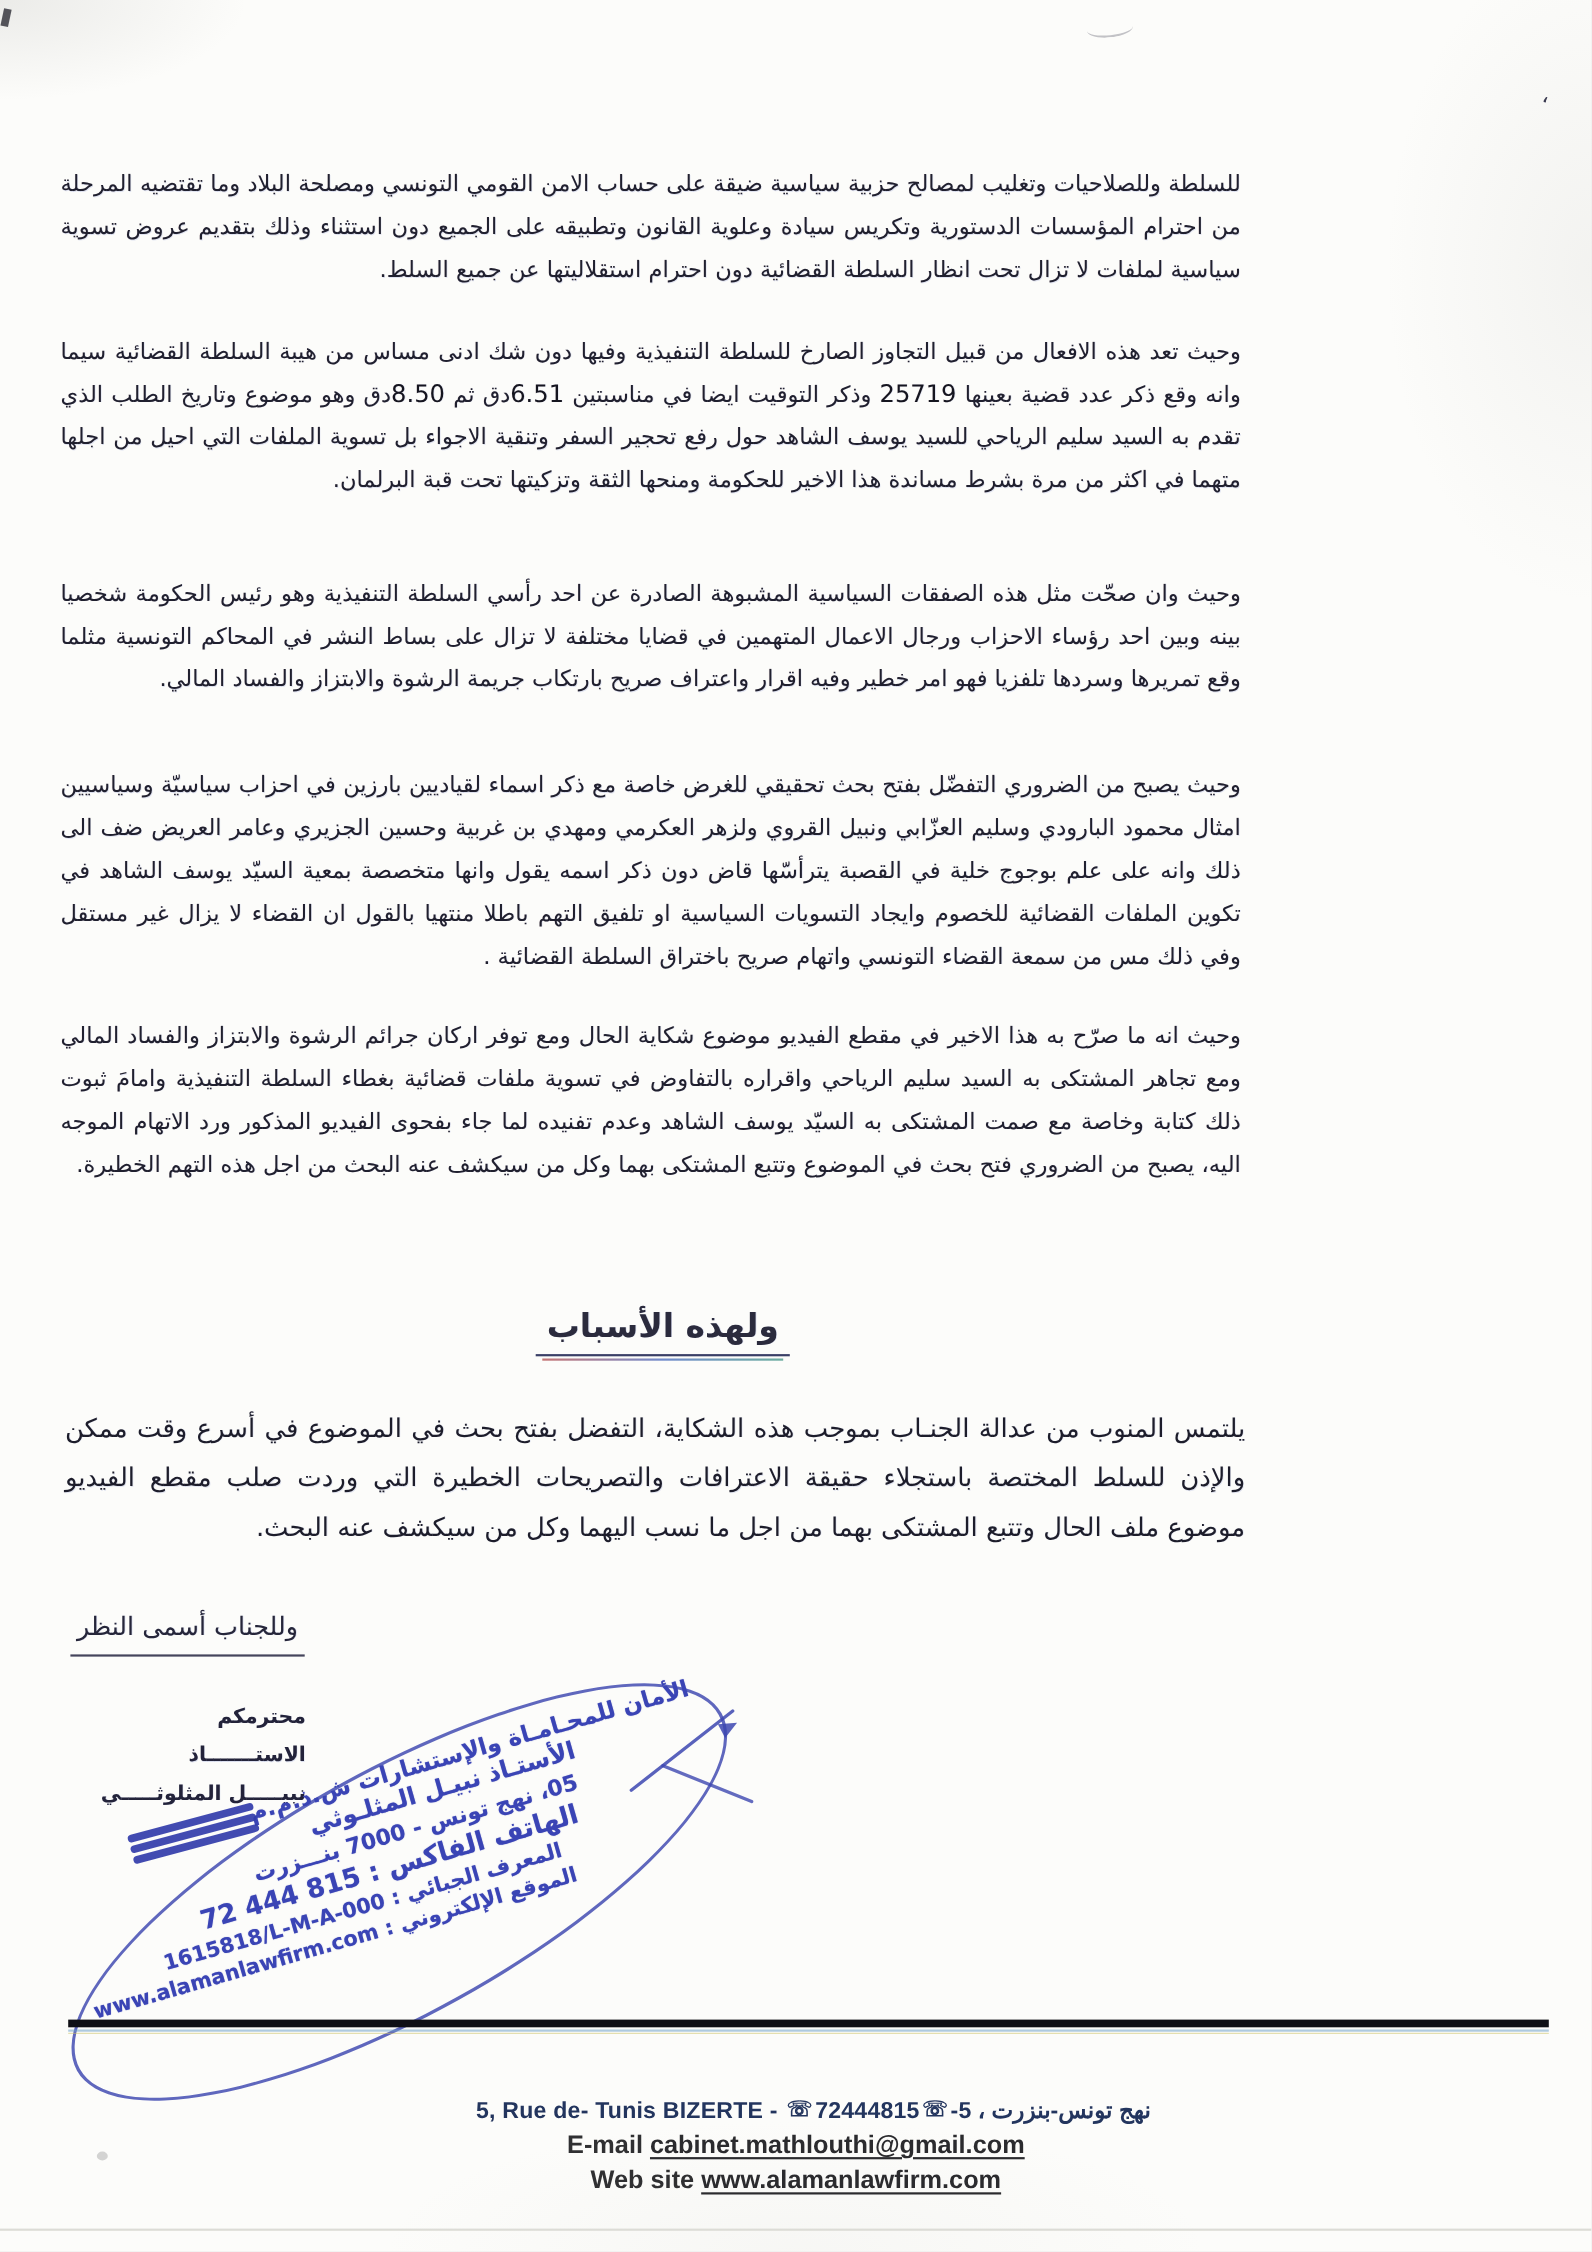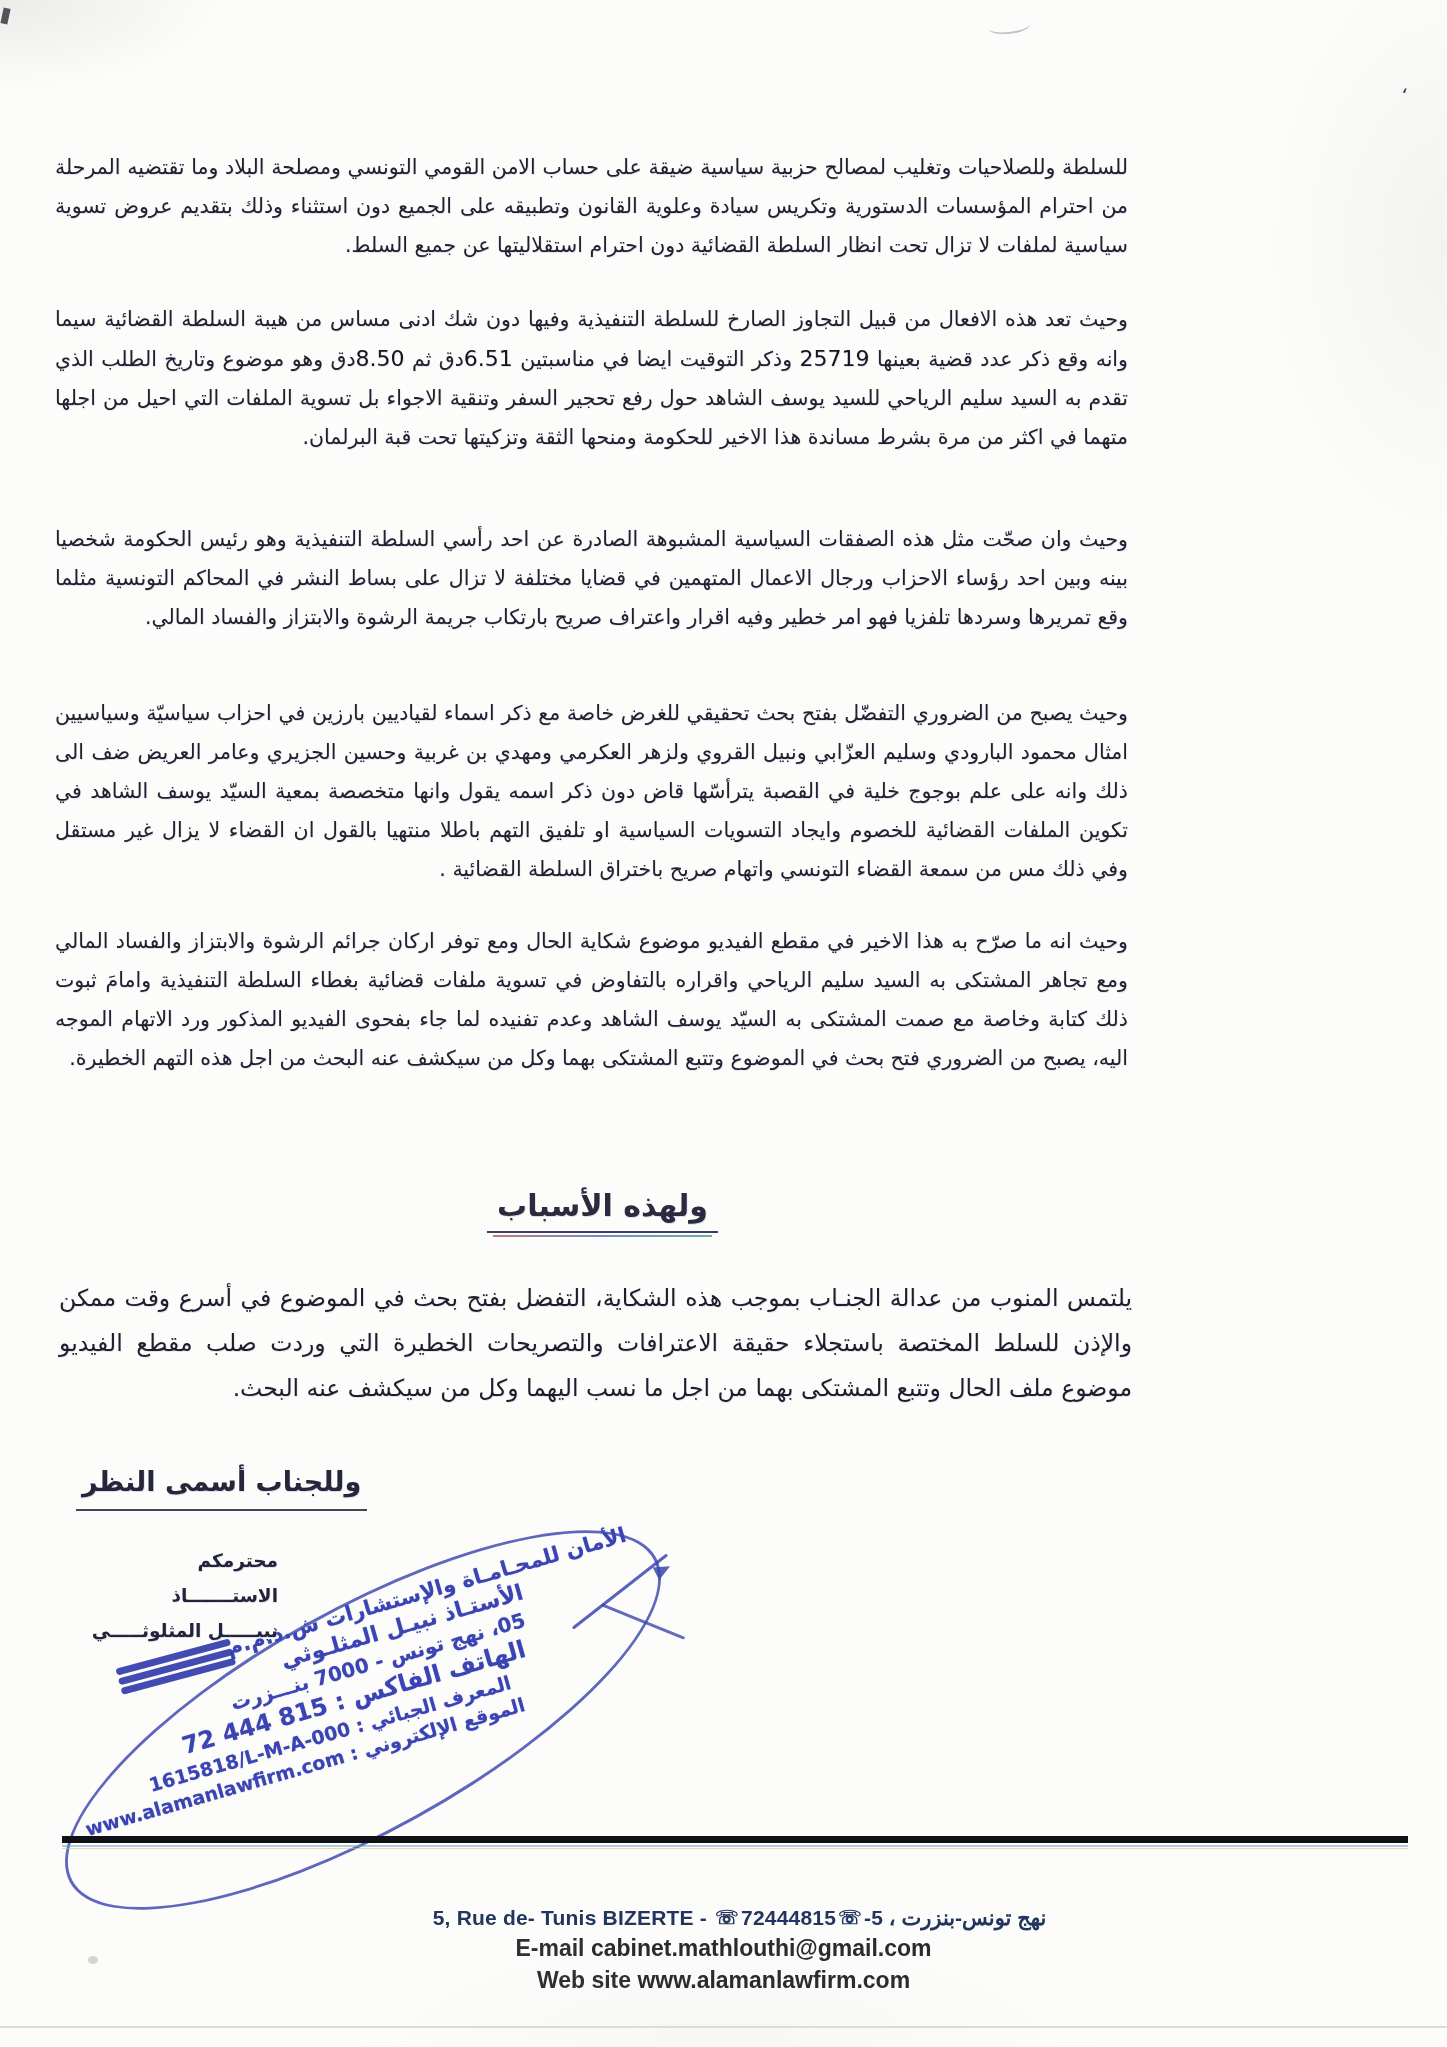--- a/index.html
+++ b/index.html
@@ -38,22 +38,22 @@
     background:linear-gradient(90deg,#b85555,#4f6fc0,#4a9a8a);opacity:.8;
   }
   .p6{
     position:absolute;left:55px;width:1073px;top:1272px;margin:4px;
     direction:rtl;text-align:justify;
     font-size:23.5px;line-height:45px;color:#1d1d2b;
     text-shadow:0.7px 0.7px 0 rgba(80,100,190,.15);
   }
   
   .closing{
-    position:absolute;left:76px;top:1466px;direction:rtl;
-    font-size:27px;font-weight:bold;color:#26263a;
+    position:absolute;left:64px;top:1466px;direction:rtl;
+    font-size:23px;font-weight:normal;color:#26263a;
     padding:0 6px 12px 6px;border-bottom:2px solid #45455c;
     text-shadow:0.7px 0.7px 0 rgba(80,100,190,.2);
   }
   .sig{
     position:absolute;left:88px;top:1543px;width:190px;direction:rtl;text-align:right;
     font-size:18.5px;font-weight:bold;line-height:35px;color:#23233a;
     text-shadow:0.5px 0.5px 0 rgba(80,100,190,.18);
   }
   
   .stamp{
@@ -98,21 +98,21 @@
   
   .rule{position:absolute;left:62px;top:1836px;width:1346px;}
   .rule .r-black{height:7px;background:#101016;}
   .rule .r-gap{height:2px;}
   .rule .r-blue{height:2px;background:rgba(110,160,200,.55);}
   .rule .r-yellow{height:1px;background:rgba(205,195,100,.55);margin-top:1px;}
   .footer{position:absolute;left:0;right:0;top:1906px;text-align:center;font-family:"Liberation Sans", sans-serif;}
   .f-line1{font-size:21px;font-weight:bold;color:#23355e;letter-spacing:.2px;padding-left:32px;}
   .f-line1 .phone-icon{font-size:19px;margin:0 2px;position:relative;top:-1px;}
   .f-line2,.f-line3{font-size:23px;font-weight:bold;color:#303032;margin-top:5px;}
-  .f-link{text-underline-offset:4px;color:#2b2b2e;}
+  .f-link{text-decoration:underline;text-underline-offset:4px;color:#2b2b2e;}
   .bottom-line{position:absolute;left:0;top:2026px;width:1447px;height:2px;background:#dcdcd6;}
   
   .art{position:absolute;}
   .art-squiggle{left:988px;top:18px;width:42px;height:14px;
     border-bottom:2px solid rgba(135,135,145,.5);border-radius:50%;transform:rotate(-6deg);}
   .art-comma{left:1402px;top:74px;font-size:20px;color:#3a3a50;transform:rotate(8deg);}
   .art-speck{left:2px;top:8px;width:7px;height:16px;background:#2c2c34;transform:rotate(12deg);opacity:.8;}
   .art-dot{left:88px;top:1956px;width:10px;height:8px;background:rgba(150,150,150,.4);border-radius:50%;}
 </style>
 </head>

